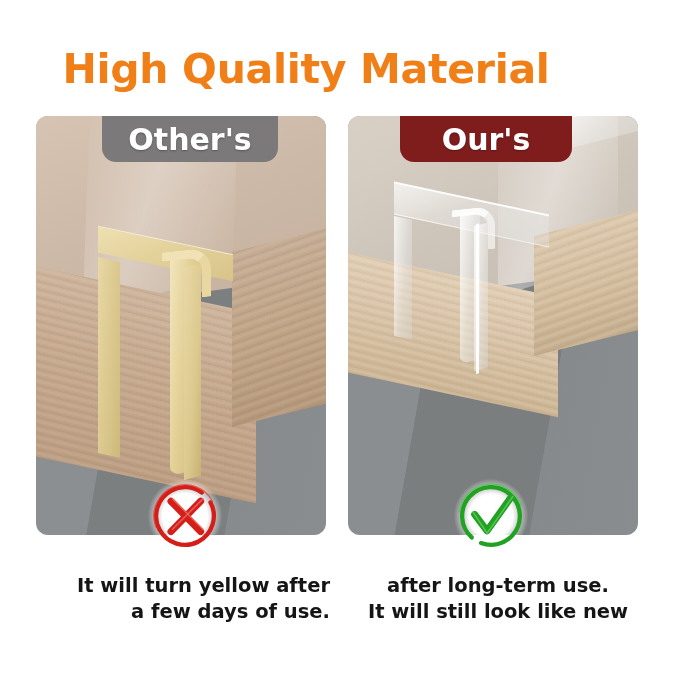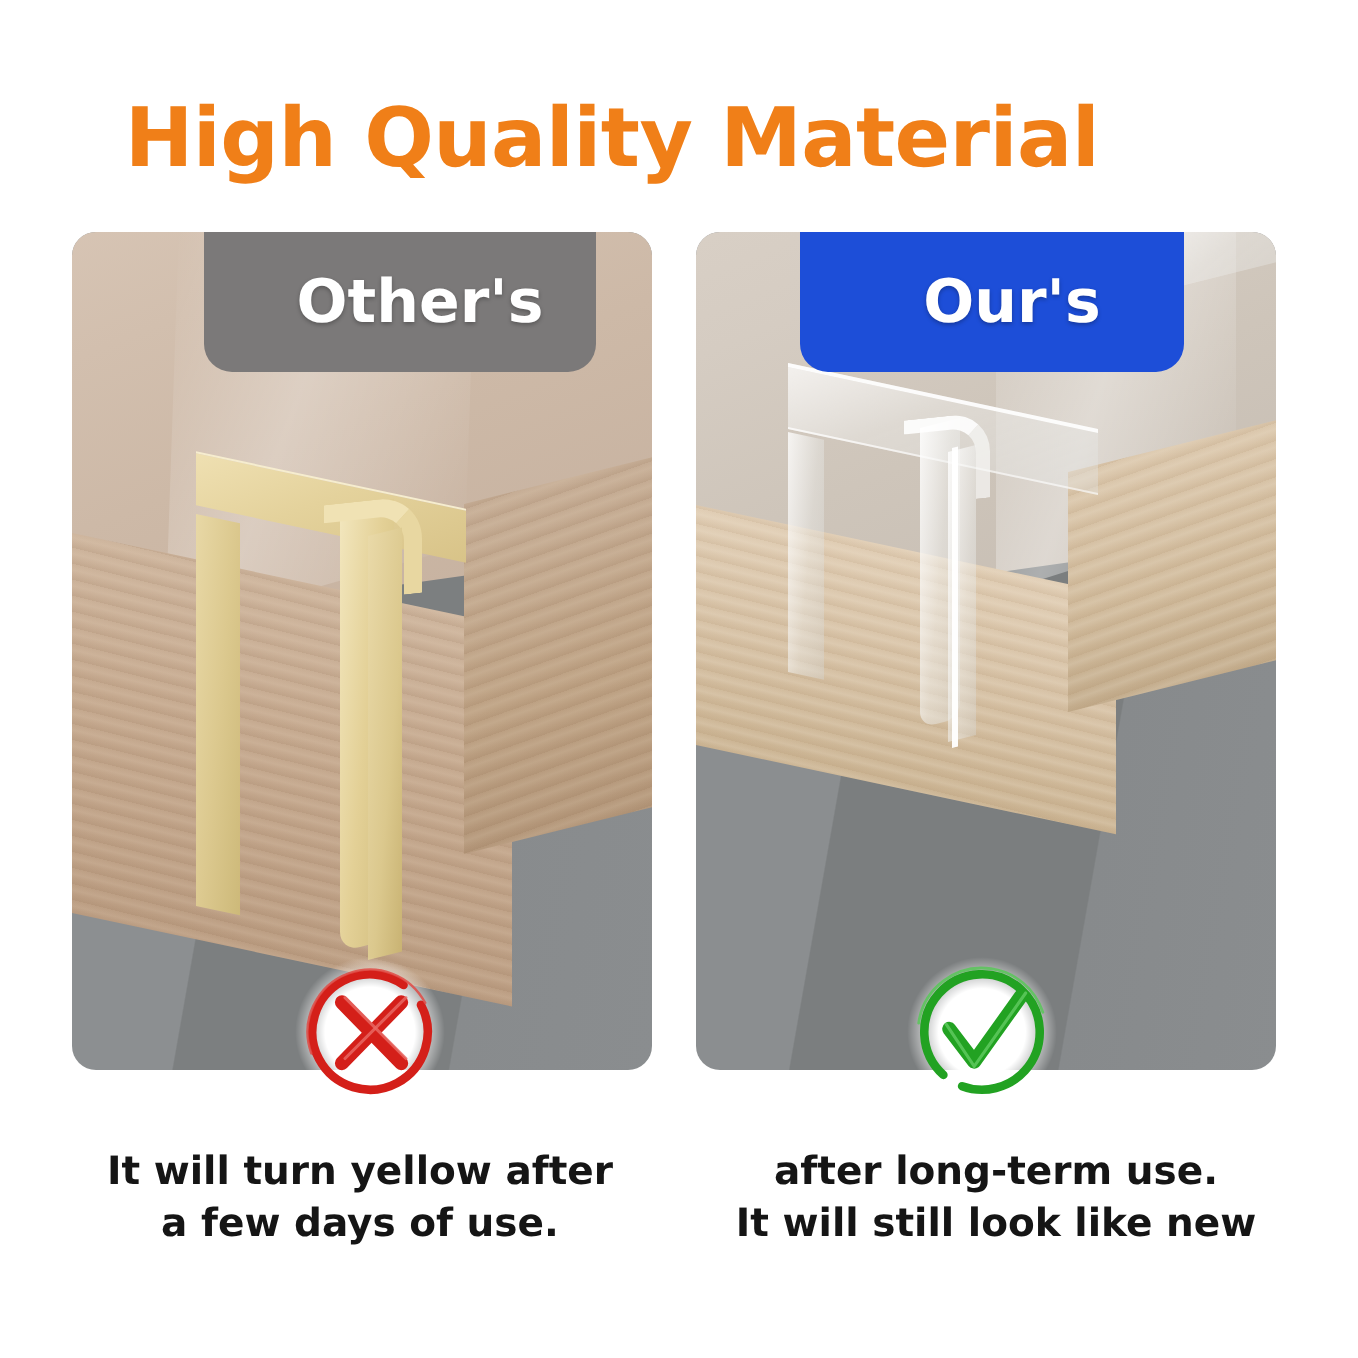--- a/index.html
+++ b/index.html
@@ -238,42 +238,41 @@
     width: 3px; height: 150px;
     background: rgba(255,255,255,0.95);
     transform: skewY(-14deg);
     transform-origin: left top;
   }
 
   
   .badge {
     position: absolute;
     top: 116px;
-    height: 70px;
+    height: 46px;
     display: flex;
     align-items: center;
     justify-content: center;
     color: #ffffff;
     font-size: 30px;
     font-weight: bold;
     border-radius: 0 0 14px 14px;
     text-shadow: 0 1px 2px rgba(0,0,0,0.28);
     z-index: 5;
     white-space: nowrap;
-    padding-left: 20px;
   }
   .badge-other {
     left: 102px;
     width: 176px;
     background: #7b7979;
   }
   .badge-ours {
     left: 400px;
     width: 172px;
-    background: #1d4ed8;
+    background: #7f1d1d;
   }
 
   
   .status-icon {
     position: absolute;
     width: 78px;
     height: 78px;
     z-index: 6;
   }
   .icon-cross { left: 146px; top: 477px; }
@@ -283,21 +282,21 @@
   .caption {
     position: absolute;
     top: 573px;
     width: 300px;
     text-align: center;
     font-size: 19.5px;
     font-weight: bold;
     color: #151515;
     line-height: 26px;
   }
-  .caption-left  { left: 30px;  }
+  .caption-left  { left: 30px; text-align: right;  }
   .caption-right { left: 348px; }
   .caption .line { display: block; }
 </style>
 </head>
 <body>
 
 <div id="page">
 
   <div class="title">High Quality Material</div>
 

